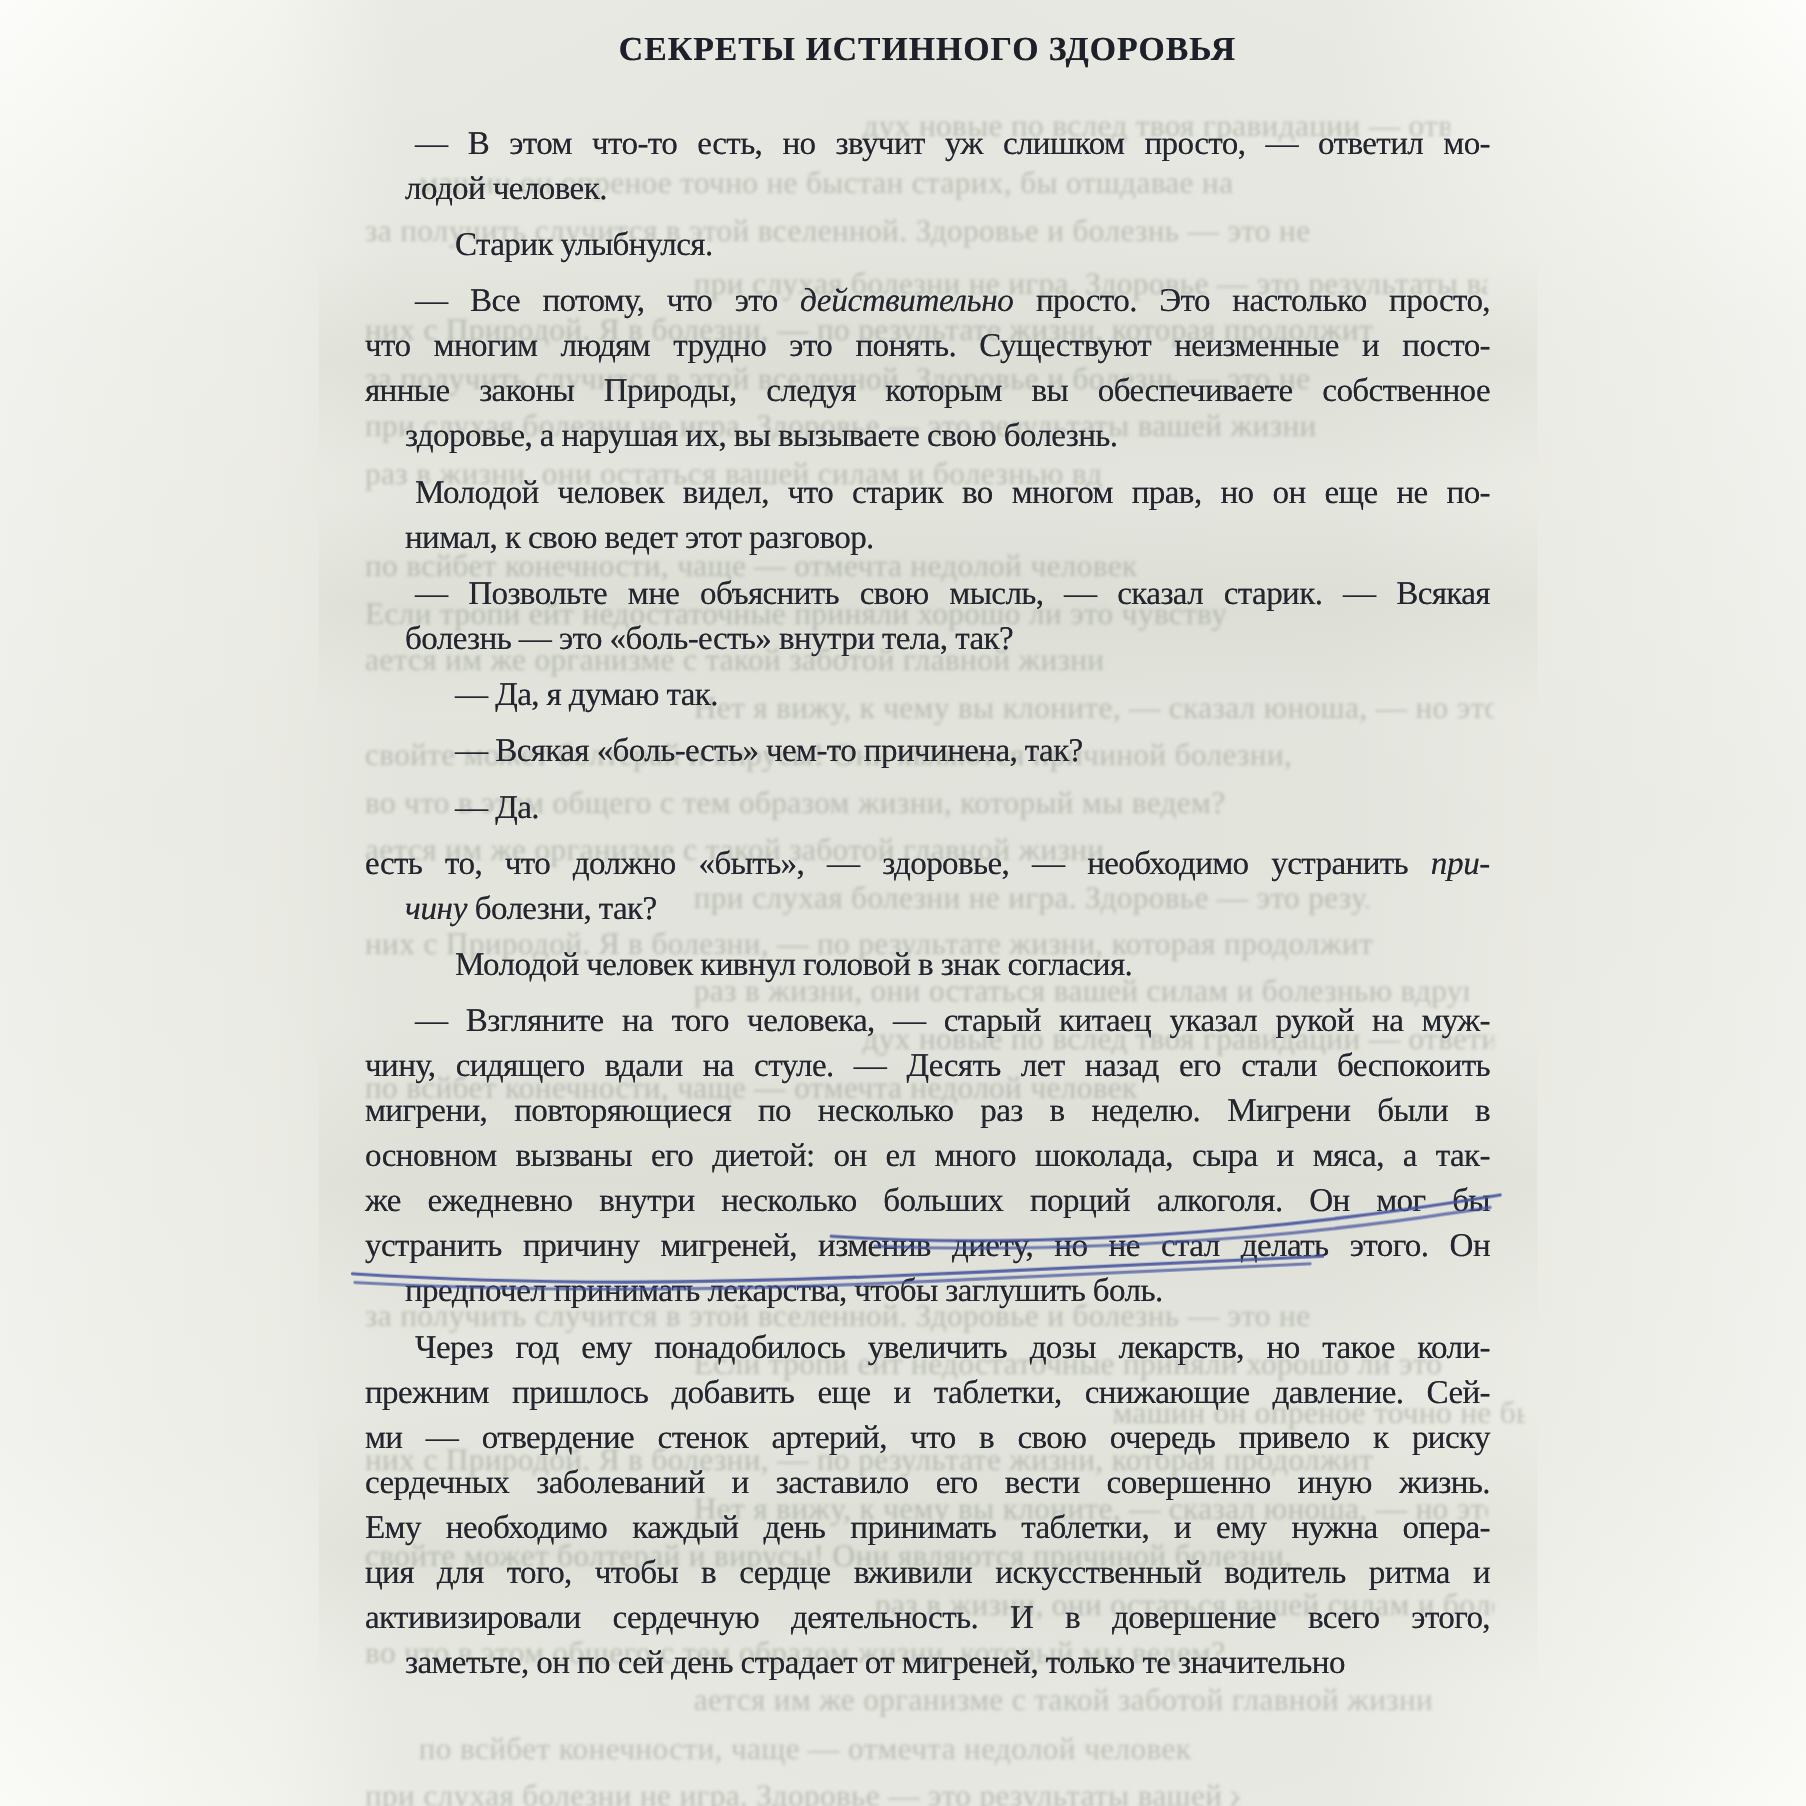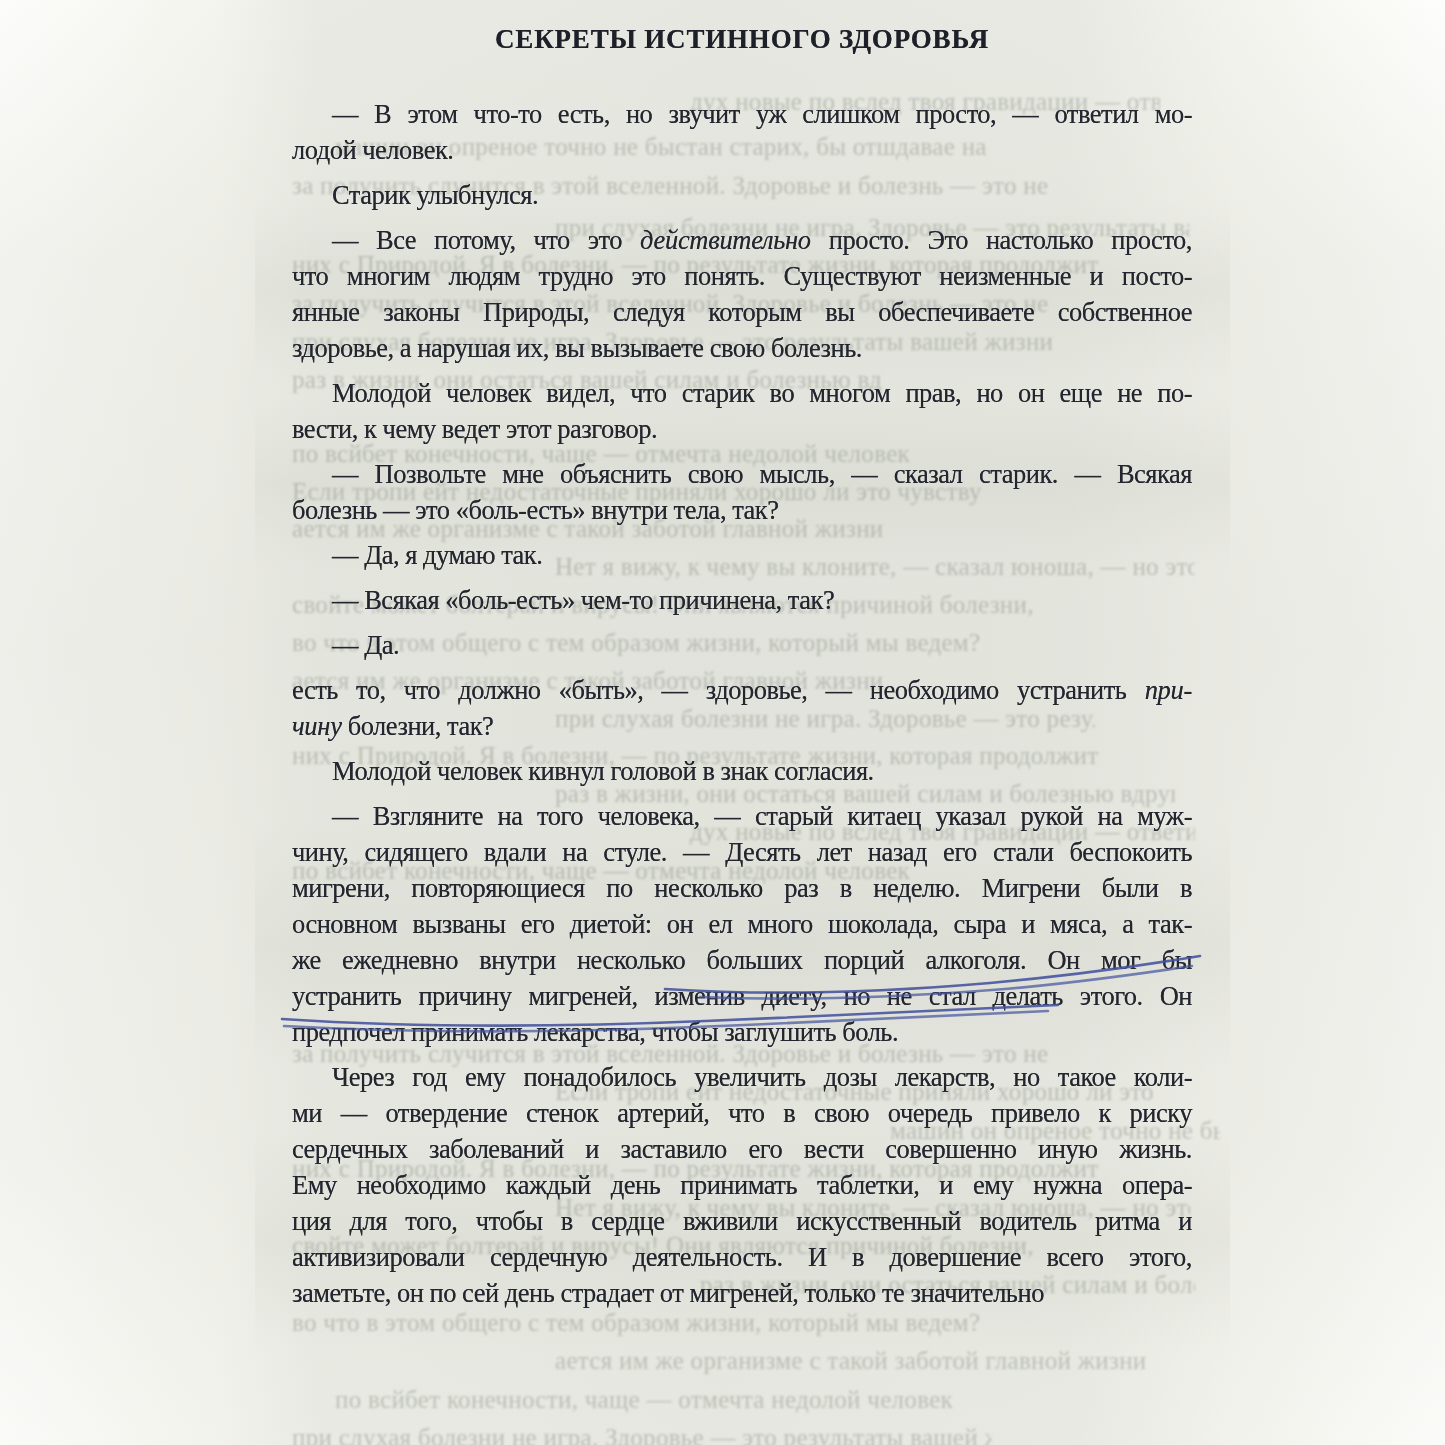--- a/index.html
+++ b/index.html
@@ -50,21 +50,21 @@
   }
   .para{margin:0 0 9px 0;}
   .line{
     text-align:justify;
     text-align-last:justify;
     height:36px;
     overflow:visible;
     white-space:nowrap;
   }
   .line.first{padding-left:40px;}
-  .line.last{text-align-last:left;white-space:normal;}
+  .line.last{text-align-last:left;white-space:normal;margin-left:32px;}
   .line em{letter-spacing:-0.3px;}
 
   .page-title{
     position:absolute;
     left:292px;top:24px;width:900px;
     text-align:center;
     font-weight:bold;
     font-size:27px;
     letter-spacing:0.8px;
     color:#1d2029;
@@ -128,21 +128,21 @@
         <div class="line first last">Старик улыбнулся.</div>
       </div>
       <div class="para">
         <div class="line first">— Все потому, что это <em>действительно</em> просто. Это настолько просто,</div>
         <div class="line">что многим людям трудно это понять. Существуют неизменные и посто-</div>
         <div class="line">янные законы Природы, следуя которым вы обеспечиваете собственное</div>
         <div class="line last">здоровье, а нарушая их, вы вызываете свою болезнь.</div>
       </div>
       <div class="para">
         <div class="line first">Молодой человек видел, что старик во многом прав, но он еще не по-</div>
-        <div class="line last">вести, к чему ведет этот разговор.</div>
+        <div class="line last">нимал, к свою ведет этот разговор.</div>
       </div>
       <div class="para">
         <div class="line first">— Позвольте мне объяснить свою мысль, — сказал старик. — Всякая</div>
         <div class="line last">болезнь — это «боль-есть» внутри тела, так?</div>
       </div>
       <div class="para">
         <div class="line first last">— Да, я думаю так.</div>
       </div>
       <div class="para">
         <div class="line first last">— Всякая «боль-есть» чем-то причинена, так?</div>
@@ -161,20 +161,21 @@
         <div class="line first">— Взгляните на того человека, — старый китаец указал рукой на муж-</div>
         <div class="line">чину, сидящего вдали на стуле. — Десять лет назад его стали беспокоить</div>
         <div class="line">мигрени, повторяющиеся по несколько раз в неделю. Мигрени были в</div>
         <div class="line">основном вызваны его диетой: он ел много шоколада, сыра и мяса, а так-</div>
         <div class="line">же ежедневно внутри несколько больших порций алкоголя. Он мог бы</div>
         <div class="line">устранить причину мигреней, изменив диету, но не стал делать этого. Он</div>
         <div class="line last">предпочел принимать лекарства, чтобы заглушить боль.</div>
       </div>
       <div class="para">
         <div class="line first">Через год ему понадобилось увеличить дозы лекарств, но такое коли-</div>
+        <div class="line">прежним пришлось добавить еще и таблетки, снижающие давление. Сей-</div>
         <div class="line">ми — отвердение стенок артерий, что в свою очередь привело к риску</div>
         <div class="line">сердечных заболеваний и заставило его вести совершенно иную жизнь.</div>
         <div class="line">Ему необходимо каждый день принимать таблетки, и ему нужна опера-</div>
         <div class="line">ция для того, чтобы в сердце вживили искусственный водитель ритма и</div>
         <div class="line">активизировали сердечную деятельность. И в довершение всего этого,</div>
         <div class="line last">заметьте, он по сей день страдает от мигреней, только те значительно</div>
       </div>
     </div>
 
   <svg class="ink-overlay" width="1445" height="1445" viewBox="0 0 1445 1445">

